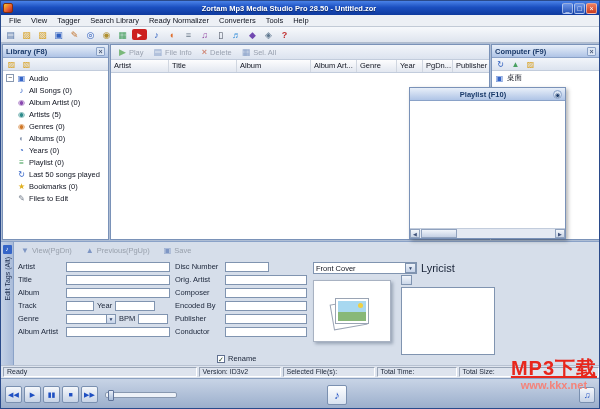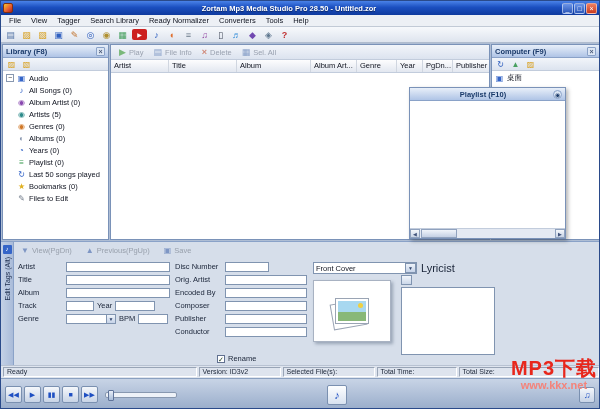--- a/index.html
+++ b/index.html
@@ -148,21 +148,21 @@
   .note-btn { position:absolute; left:326px; top:6px; width:20px; height:20px;
     background:linear-gradient(180deg,#FDFEFF,#D8E2F0); border:1px solid #7A90B0; border-radius:2px;
     color:#1E4FC2; font-size:11px; display:flex; align-items:center; justify-content:center; }
   .mixer-btn { position:absolute; right:6px; top:8px; width:16px; height:16px;
     background:linear-gradient(180deg,#F4F7FB,#C8D4E6); border:1px solid #7A90B0; border-radius:2px;
     color:#1E4FC2; font-size:9px; display:flex; align-items:center; justify-content:center; }
 
   
   .watermark { position:absolute; right:2px; bottom:17px; z-index:99; text-align:center;
     line-height:1; font-weight:bold; pointer-events:none; }
-  .wm1 { font-size:20px; color:#E8271C; letter-spacing:1px; }
+  .wm1 { font-size:20px; color:#E8271C; letter-spacing:1px;text-decoration:underline; }
   .wm2 { font-size:11px; color:#F4837A; margin-top:2px; }
 </style>
 </head>
 <body>
 
 <div id="app">
 
   <div class="titlebar">
     <div class="app-icon"></div>
     <span class="title-text">Zortam Mp3 Media Studio Pro 28.50 - Untitled.zor</span>
@@ -373,37 +373,41 @@
       </div>
       <div class="frow">
         <label>Genre</label>
         <span class="combo genre-combo">
           <input class="inp" value="" style="">
           <span class="dd">▼</span>
         </span>
         <span class="mid-label">BPM</span>
         <input class="inp w30" value="" style="">
       </div>
+      <div class="frow">
+        <label>Album Artist</label>
+        <input class="inp" value="" style="">
+      </div>
     </div>
 
     <div class="form2">
       <div class="frow">
         <label>Disc Number</label>
         <input class="inp w44" value="" style="">
       </div>
       <div class="frow">
         <label>Orig. Artist</label>
         <input class="inp" value="" style="">
       </div>
       <div class="frow">
+        <label>Composer</label>
+        <input class="inp" value="" style="">
+      </div>
+      <div class="frow">
         <label>Encoded By</label>
-        <input class="inp" value="" style="">
-      </div>
-      <div class="frow">
-        <label>Composer</label>
         <input class="inp" value="" style="">
       </div>
       <div class="frow">
         <label>Publisher</label>
         <input class="inp" value="" style="">
       </div>
       <div class="frow">
         <label>Conductor</label>
         <input class="inp" value="" style="">
       </div>

